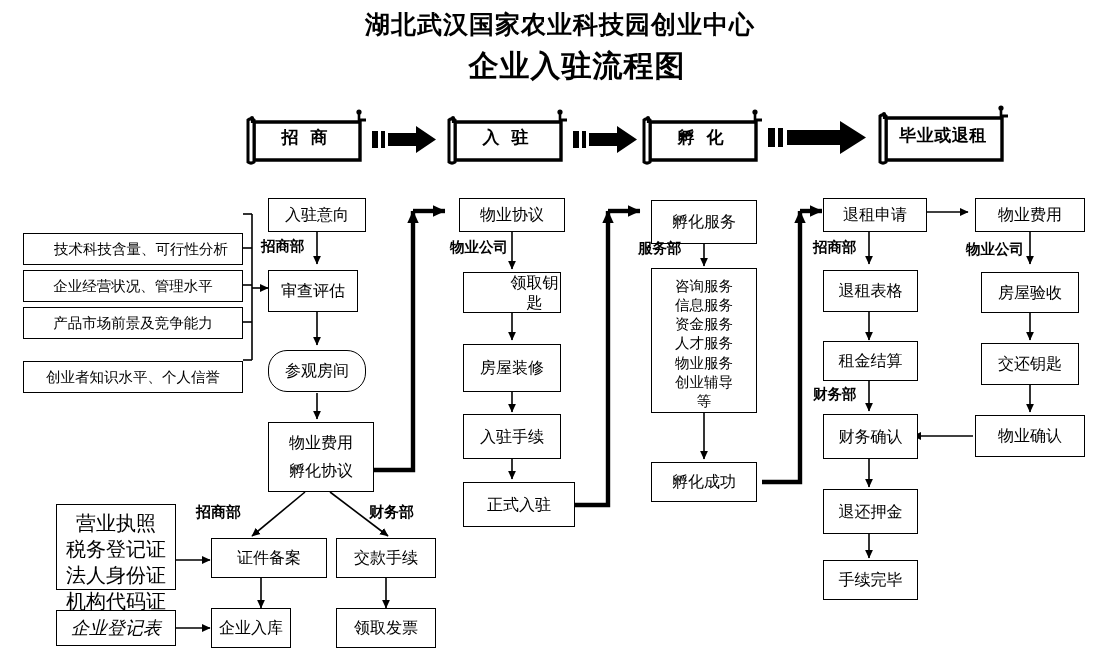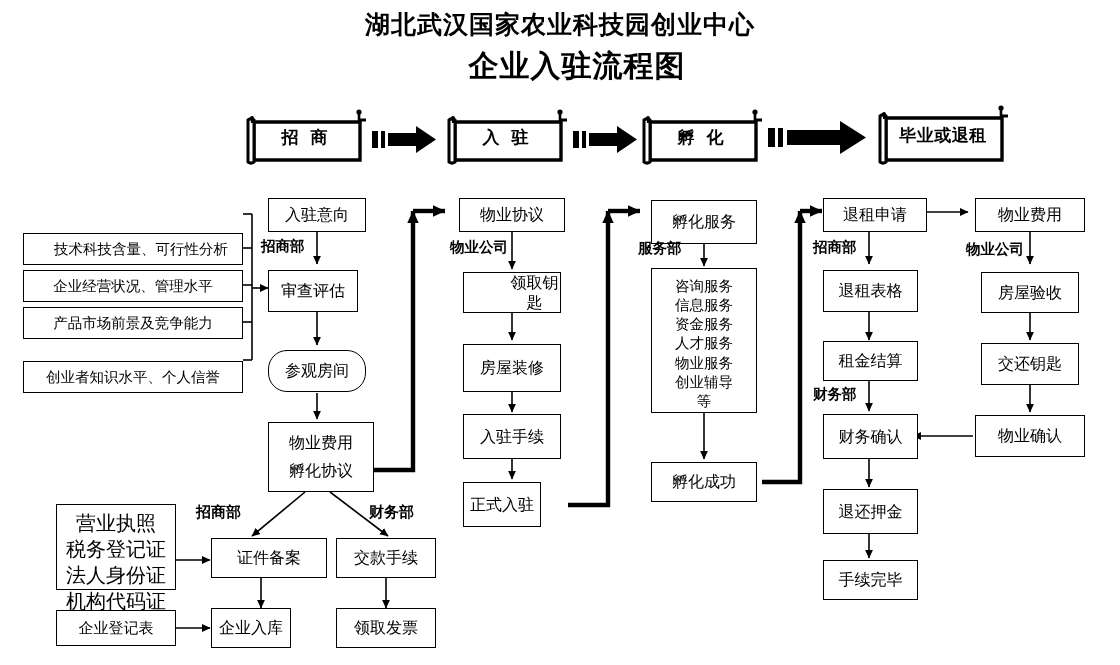--- a/index.html
+++ b/index.html
@@ -14,21 +14,21 @@
   .ttl{position:absolute;width:100%;text-align:center;font-weight:bold;letter-spacing:1px;}
   #title1{top:8px;font-size:25px;}
   #title2{top:46px;font-size:30px;margin-left:17px;}
 
   
   .node{
     position:absolute;box-sizing:border-box;border:1.6px solid #000;background:#fff;
     display:flex;align-items:center;justify-content:center;text-align:center;
     font-size:16px;line-height:1.25;z-index:3;
   }
-  .node.sm{font-size:15px;}
+  .node.sm{font-size:18px;font-style:italic;}
   .node.tiny{font-size:14.5px;}
   .node.list{display:block;padding-top:8px;font-size:14.5px;line-height:1.32;}
   .node.two{flex-direction:column;justify-content:space-around;padding:6px 0;}
   .node.docs{display:block;padding-top:5px;font-size:20px;line-height:1.30;}
 
   
   .dept{position:absolute;font-size:14.5px;font-weight:bold;z-index:5;white-space:nowrap;}
 
   
   .stage{position:absolute;z-index:4;}
@@ -215,21 +215,21 @@
   <div class="dept" style="left:450px;top:238px;">物业公司</div>
   <div class="node" style="left:463px;top:272px;width:98px;height:41px;padding-left:45px;">
       <span>领取钥匙</span>
     </div>
   <div class="node" style="left:463px;top:344px;width:98px;height:48px;">
       <span>房屋装修</span>
     </div>
   <div class="node" style="left:463px;top:414px;width:98px;height:45px;">
       <span>入驻手续</span>
     </div>
-  <div class="node" style="left:463px;top:482px;width:78px;height:45px;">
+  <div class="node" style="left:463px;top:482px;width:112px;height:45px;">
       <span>正式入驻</span>
     </div>
 
   <div class="node" style="left:651px;top:200px;width:106px;height:44px;">
       <span>孵化服务</span>
     </div>
   <div class="dept" style="left:638px;top:239px;">服务部</div>
   <div class="node list" style="left:651px;top:268px;width:106px;height:145px;">
     <div>咨询服务</div>
     <div>信息服务</div>

